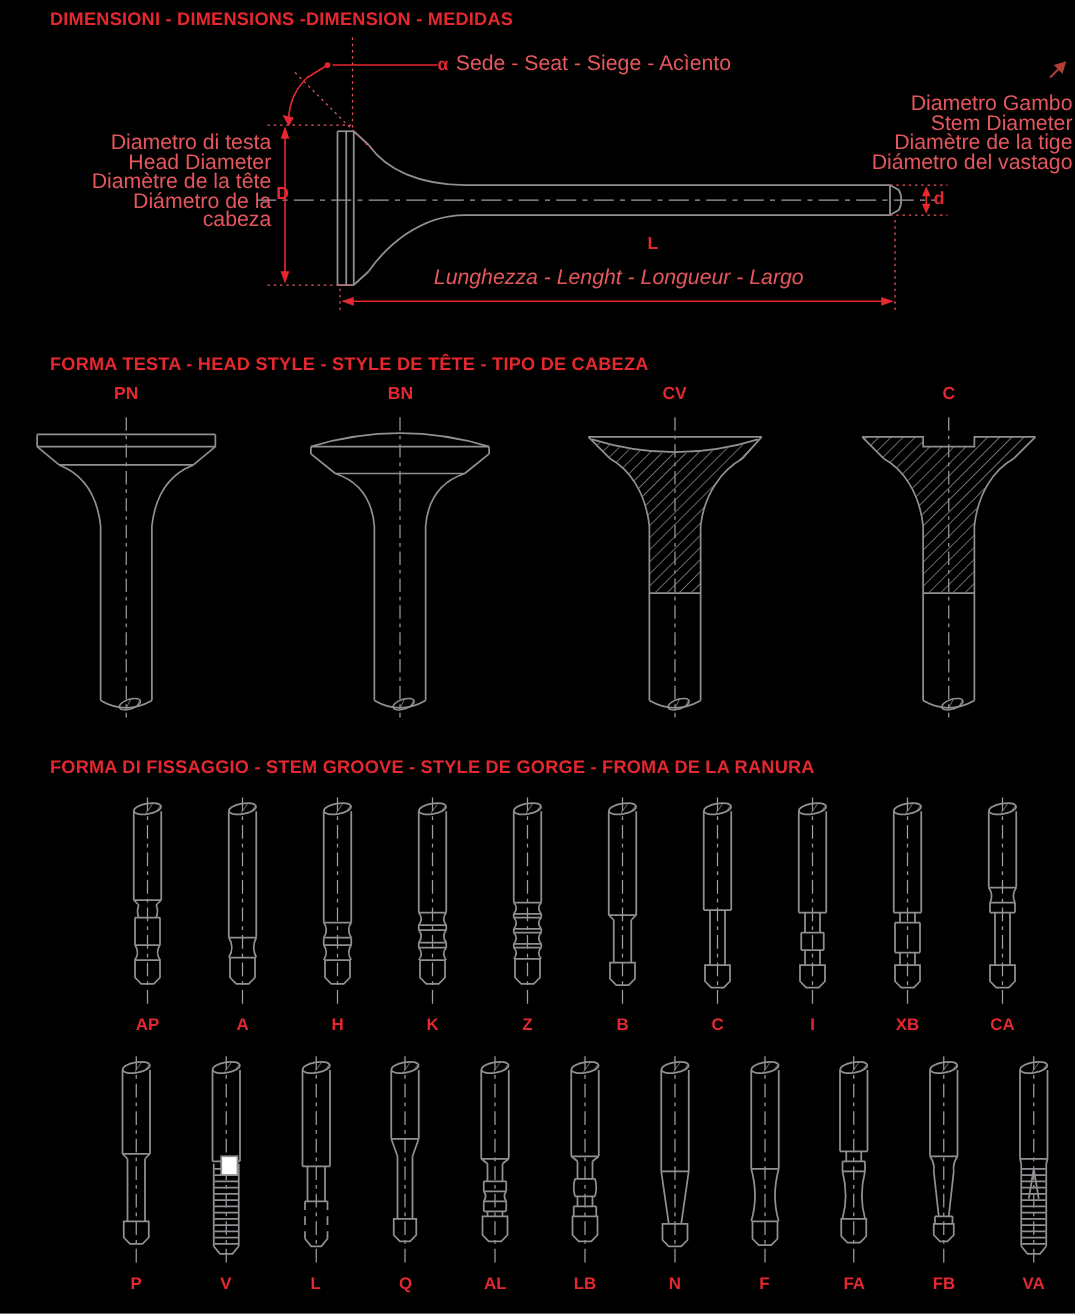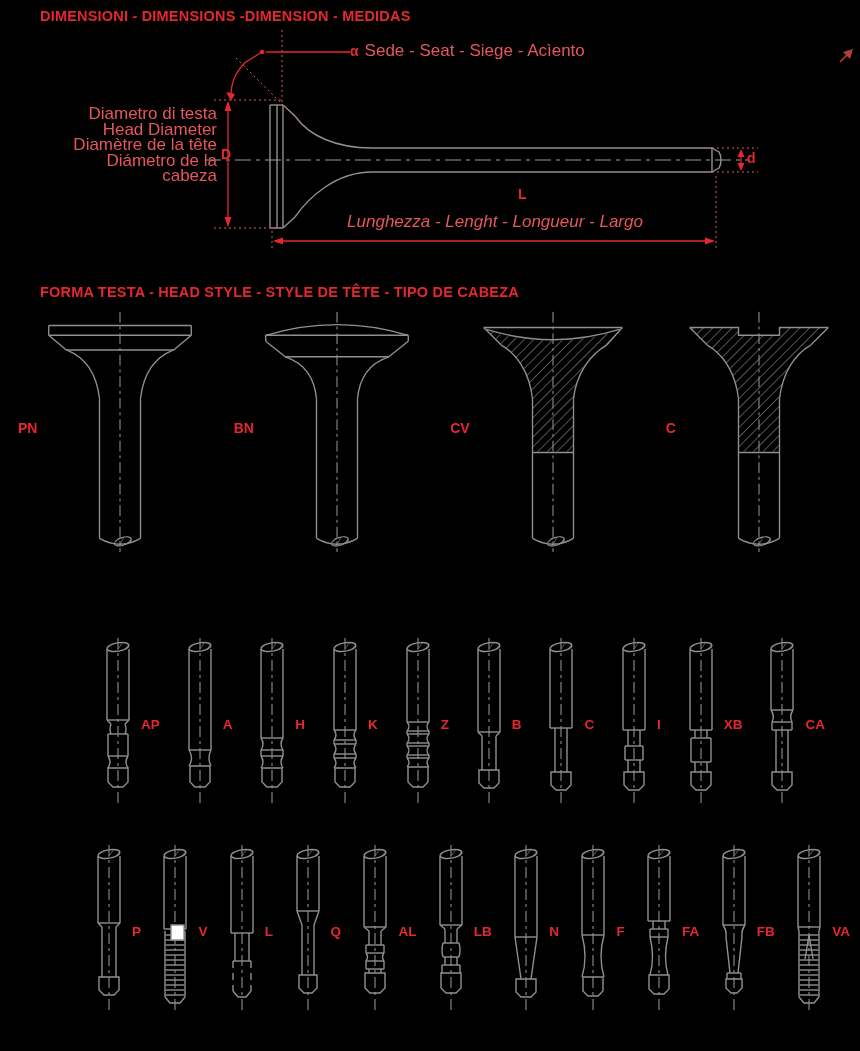--- a/index.html
+++ b/index.html
@@ -7,21 +7,21 @@
   .page{position:relative;width:860px;height:1051px;overflow:hidden;background:#000000;}
   .sec-title{position:absolute;font-weight:bold;font-size:14.5px;letter-spacing:.2px;color:#e5282f;white-space:nowrap;}
   .ann{color:#e4575d;font-size:17px;line-height:15.5px;}
   .dim-letter{position:absolute;font-weight:bold;font-size:14px;color:#e5282f;}
   .txt-right{text-align:right;}
   .txt-center{text-align:center;font-style:italic;}
   .abs{position:absolute;}
   .seat-row{position:absolute;display:flex;align-items:baseline;gap:6px;white-space:nowrap;}
   .seat-sym{font-weight:bold;font-size:14px;color:#e5282f;}
   .fig-row{position:absolute;display:flex;justify-content:space-between;}
-  .fig{display:flex;flex-direction:row;align-items:center;}
+  .fig{display:flex;flex-direction:column;align-items:center;}
   .fig-label{font-weight:bold;font-size:13.5px;color:#e5282f;text-align:center;}
   .head-fig .fig-label{margin-bottom:6px;font-size:14px;}
   .stem-fig .fig-label{margin-top:4px;text-align:right;}
 </style>
 </head>
 <body>
 
 <div class="page">
 
   <div class="abs" style="left:0;top:0;width:860px;height:270px;">
@@ -74,20 +74,26 @@
     </div>
 
     <div class="abs ann txt-right" style="left:55px;top:106px;width:162px;">
       <div>Diametro di testa</div>
       <div>Head Diameter</div>
       <div>Diamètre de la tête</div>
       <div>Diámetro de la cabeza</div>
     </div>
     <div class="dim-letter" style="left:221px;top:146px;">D</div>
 
+    <div class="abs ann txt-right" style="left:640px;top:75px;width:218px;">
+      <div>Diametro Gambo</div>
+      <div>Stem Diameter</div>
+      <div>Diamètre de la tige</div>
+      <div>Diámetro del vastago</div>
+    </div>
     <div class="dim-letter" style="left:747px;top:150px;">d</div>
 
     <div class="dim-letter" style="left:518px;top:186px;">L</div>
     <div class="abs ann txt-center" style="left:320px;top:214px;width:350px;">Lunghezza - Lenght - Longueur - Largo</div>
   </div>
 
   <div class="abs" style="left:0;top:284px;width:860px;height:320px;">
     <div class="sec-title" style="left:40px;top:0;">FORMA TESTA - HEAD STYLE - STYLE DE TÊTE - TIPO DE CABEZA</div>
     <div class="fig-row" style="left:18px;top:22px;width:824px;" id="head-row">
         <div class="fig head-fig">
@@ -188,20 +194,21 @@
             <path d="M156,22 L138,40" stroke="#8e9093" stroke-width="1.4" fill="none"></path>
             <path d="M32,40 C48,49 61,68 64,95" stroke="#8e9093" stroke-width="1.4" fill="none"></path>
             <path d="M138,40 C122,49 109,68 106,95" stroke="#8e9093" stroke-width="1.4" fill="none"></path>
             <path d="M64,150 H106" stroke="#8e9093" stroke-width="1.4" fill="none"></path>
           </svg>
         </div>
       </div>
   </div>
 
   <div class="abs" style="left:0;top:606px;width:860px;height:445px;">
+    <div class="sec-title" style="left:40px;top:0;">FORMA DI FISSAGGIO - STEM GROOVE - STYLE DE GORGE - FROMA DE LA RANURA</div>
     <div class="fig-row" style="left:95px;top:30px;width:730px;" id="stem-row1">
         <div class="fig stem-fig">
           <svg width="46" height="172" viewBox="0 0 44 172">
             <defs>
               <pattern id="sg5" width="6" height="6" patternUnits="userSpaceOnUse" patternTransform="rotate(45)">
                 <line x1="0" y1="0" x2="0" y2="6" stroke="#8e9093" stroke-width="1.1"></line>
               </pattern>
               <clipPath id="sg5c">
                 <rect x="20" y="4" width="15" height="14"></rect>
               </clipPath>

